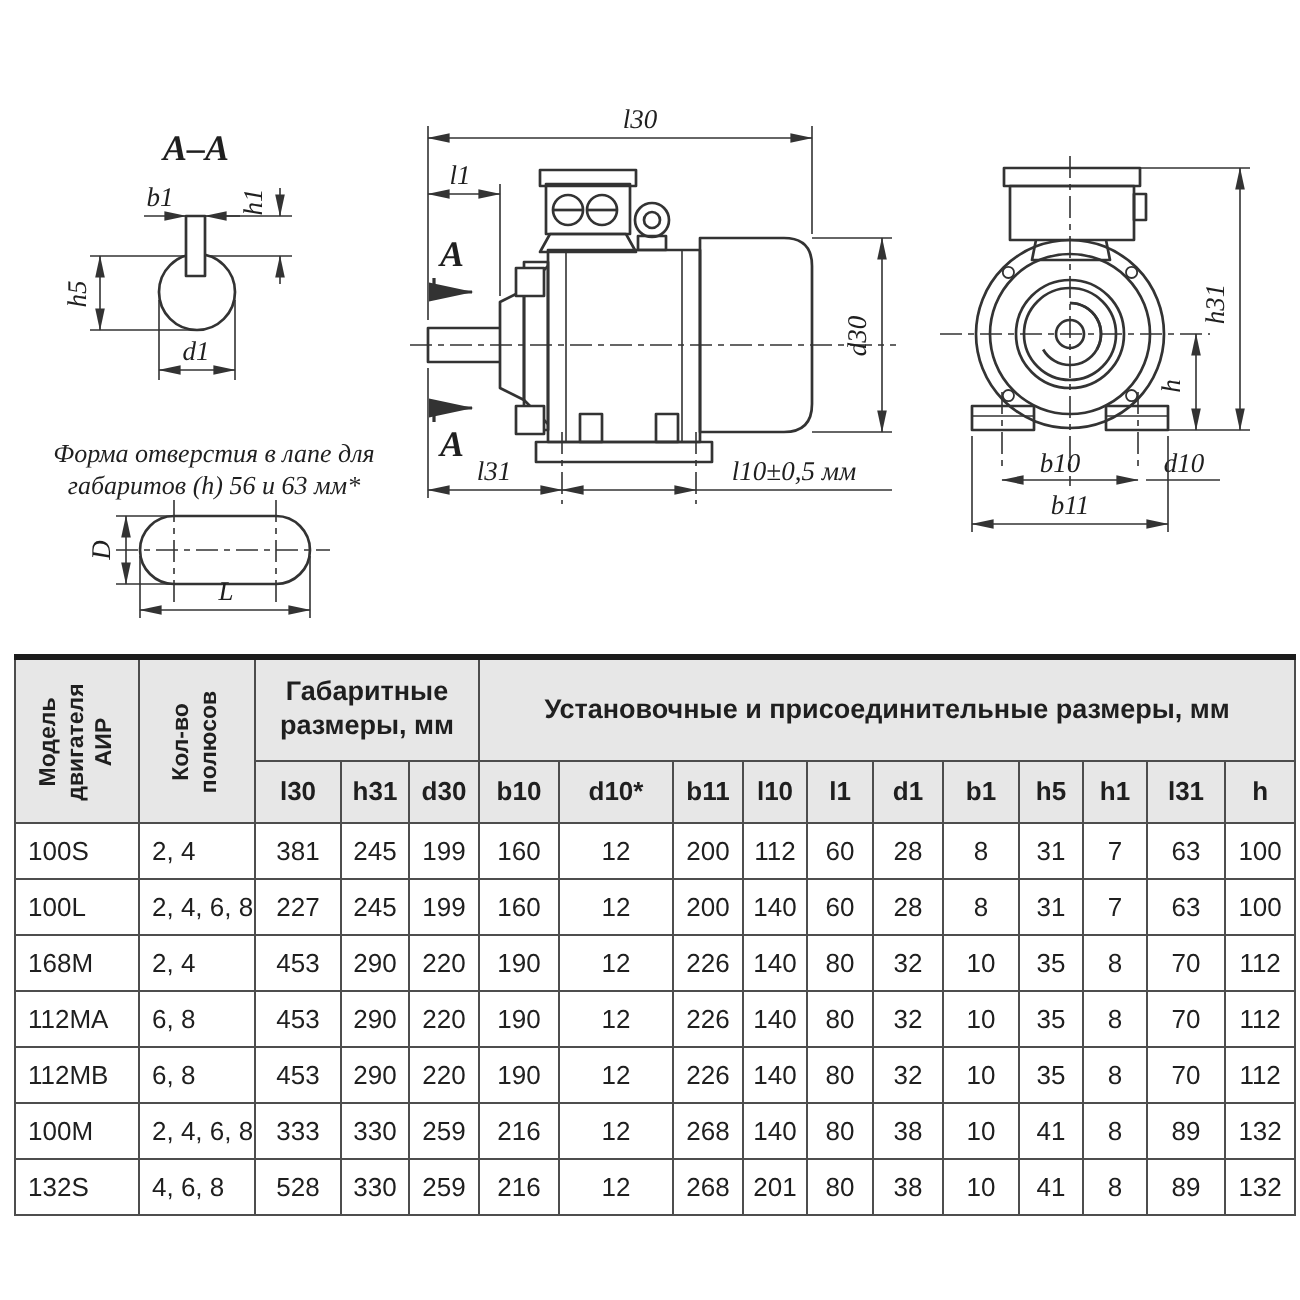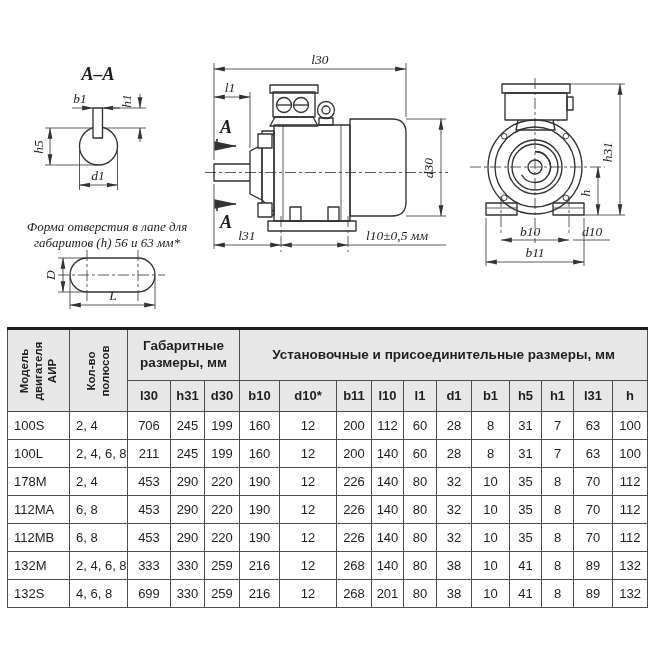--- a/index.html
+++ b/index.html
@@ -272,55 +272,55 @@
         <th>h5</th>
         <th>h1</th>
         <th>l31</th>
         <th>h</th>
       </tr>
   </thead>
   <tbody>
       <tr>
         <td class="cell-model">100S</td>
         <td class="cell-poles">2, 4</td>
-        <td>706</td>
+        <td>381</td>
         <td>245</td>
         <td>199</td>
         <td>160</td>
         <td>12</td>
         <td>200</td>
         <td>112</td>
         <td>60</td>
         <td>28</td>
         <td>8</td>
         <td>31</td>
         <td>7</td>
         <td>63</td>
         <td>100</td>
       </tr>
       <tr>
         <td class="cell-model">100L</td>
         <td class="cell-poles">2, 4, 6, 8</td>
-        <td>211</td>
+        <td>227</td>
         <td>245</td>
         <td>199</td>
         <td>160</td>
         <td>12</td>
         <td>200</td>
         <td>140</td>
         <td>60</td>
         <td>28</td>
         <td>8</td>
         <td>31</td>
         <td>7</td>
         <td>63</td>
         <td>100</td>
       </tr>
       <tr>
-        <td class="cell-model">178M</td>
+        <td class="cell-model">168M</td>
         <td class="cell-poles">2, 4</td>
         <td>453</td>
         <td>290</td>
         <td>220</td>
         <td>190</td>
         <td>12</td>
         <td>226</td>
         <td>140</td>
         <td>80</td>
         <td>32</td>
@@ -360,41 +360,41 @@
         <td>140</td>
         <td>80</td>
         <td>32</td>
         <td>10</td>
         <td>35</td>
         <td>8</td>
         <td>70</td>
         <td>112</td>
       </tr>
       <tr>
-        <td class="cell-model">132M</td>
+        <td class="cell-model">100M</td>
         <td class="cell-poles">2, 4, 6, 8</td>
         <td>333</td>
         <td>330</td>
         <td>259</td>
         <td>216</td>
         <td>12</td>
         <td>268</td>
         <td>140</td>
         <td>80</td>
         <td>38</td>
         <td>10</td>
         <td>41</td>
         <td>8</td>
         <td>89</td>
         <td>132</td>
       </tr>
       <tr>
         <td class="cell-model">132S</td>
         <td class="cell-poles">4, 6, 8</td>
-        <td>699</td>
+        <td>528</td>
         <td>330</td>
         <td>259</td>
         <td>216</td>
         <td>12</td>
         <td>268</td>
         <td>201</td>
         <td>80</td>
         <td>38</td>
         <td>10</td>
         <td>41</td>

